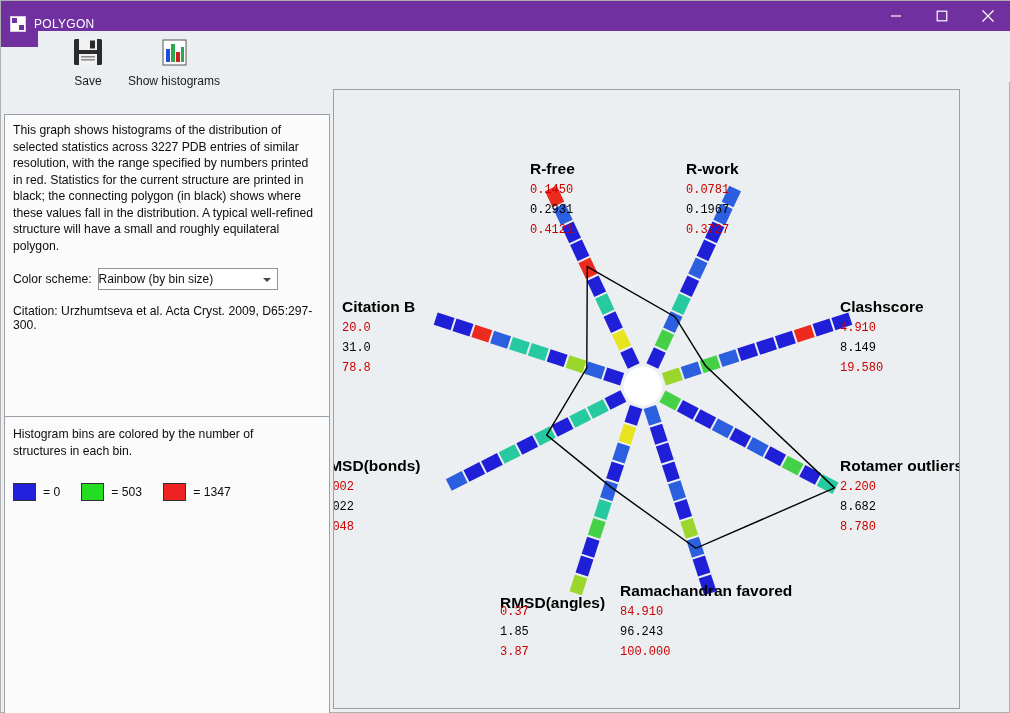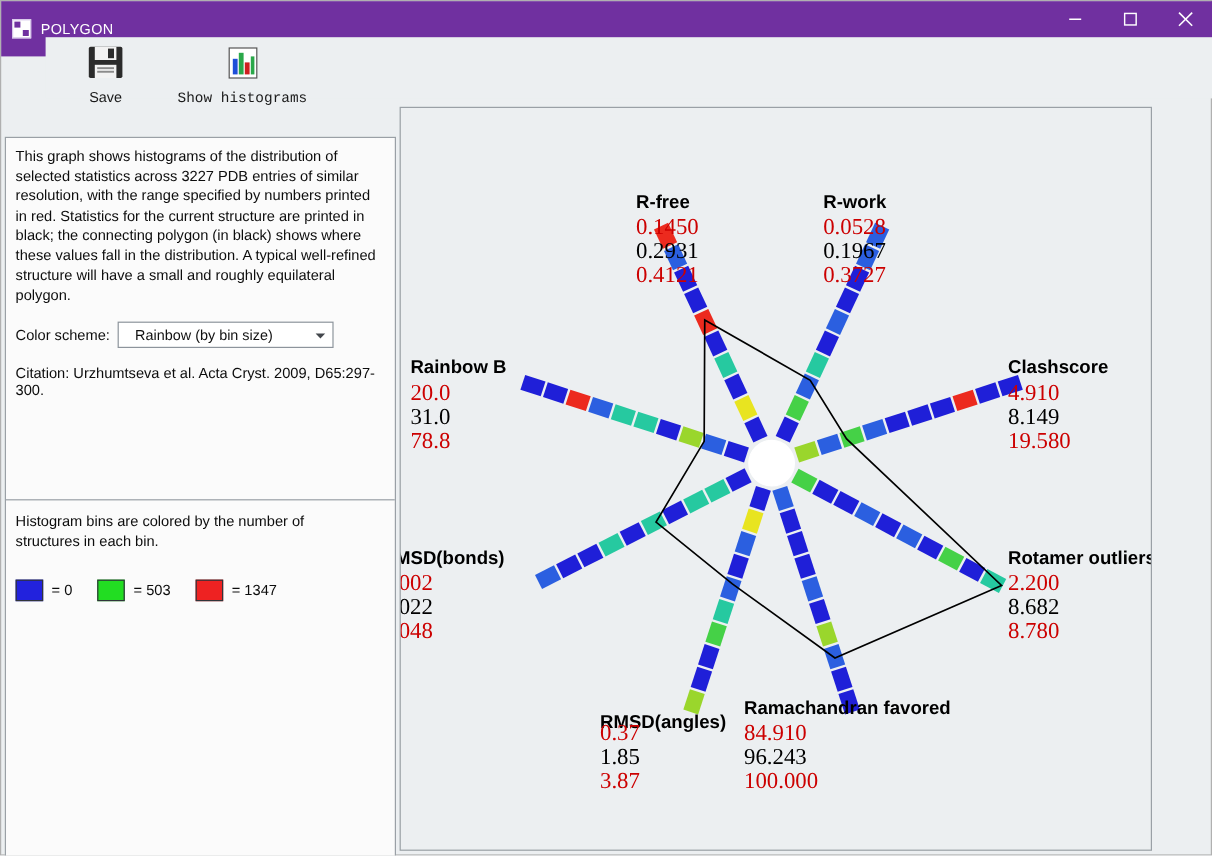--- a/index.html
+++ b/index.html
@@ -137,21 +137,21 @@
     position: relative;
     width: 180px;
     height: 22px;
     background: #ffffff;
     border: 1px solid #8d949c;
     box-sizing: border-box;
     font-size: 12px;
     color: #101010;
     display: flex;
     align-items: center;
-    padding-left: 14px;
+    padding-left: 0;
   }
   .combo .arrow {
     position: absolute;
     right: 6px; top: 9px;
     width: 0; height: 0;
     border-left: 4px solid transparent;
     border-right: 4px solid transparent;
     border-top: 4px solid #43474c;
   }
   .citation {
@@ -212,22 +212,22 @@
   }
   .axis-label {
     position: absolute;
     font-size: 15.5px;
     font-weight: bold;
     color: #000000;
     white-space: nowrap;
   }
   .axis-values {
     position: absolute;
-    font-family: Liberation Serif, serif;
-    font-size: 19px;
+    font-family: Liberation Mono, monospace;
+    font-size: 12px;
     line-height: 20px;
     white-space: nowrap;
   }
   .v-red { color: #cc0000; }
   .v-black { color: #000000; }
 </style>
 </head>
 <body>
 
 <div id="app">
@@ -262,21 +262,21 @@
           <rect x="3" y="4" width="28" height="26" rx="1.5" fill="#2b2b2b"></rect>
           <rect x="8" y="4" width="18" height="11" fill="#f2f2f2"></rect>
           <rect x="19" y="5.5" width="5" height="8" fill="#2b2b2b"></rect>
           <rect x="8" y="19" width="18" height="11" fill="#f2f2f2"></rect>
           <rect x="10" y="21" width="14" height="1.6" fill="#8b8b8b"></rect>
           <rect x="10" y="24" width="14" height="1.6" fill="#8b8b8b"></rect>
         </svg>
       </span>
       <span class="tool-label">Save</span>
     </div>
-    <div class="tool-item" style="left: 104px; width: 120px; font-family: Liberation Mono, monospace;">
+    <div class="tool-item" style="left: 76px; width: 120px;">
       <span class="ticon">
         <svg width="34" height="34" viewBox="0 0 34 34">
           <rect x="6" y="5" width="23" height="25" fill="#ffffff" stroke="#555555" stroke-width="1"></rect>
           <rect x="9" y="14" width="4" height="13" fill="#1f4fd8"></rect>
           <rect x="14" y="9" width="4" height="18" fill="#2aa84a"></rect>
           <rect x="19" y="17" width="4" height="10" fill="#cf2020"></rect>
           <rect x="24" y="12" width="3" height="15" fill="#2aa84a"></rect>
         </svg>
       </span>
       <span class="tool-label">Show histograms</span>
@@ -405,21 +405,21 @@
 
     <div class="axis-label" style="left: 196px; top: 70px;">R-free</div>
     <div class="axis-values" style="left: 196px; top: 90px;">
       <div class="v-red">0.1450</div>
       <div class="v-black">0.2931</div>
       <div class="v-red">0.4121</div>
     </div>
 
     <div class="axis-label" style="left: 352px; top: 70px;">R-work</div>
     <div class="axis-values" style="left: 352px; top: 90px;">
-      <div class="v-red">0.0528</div>
+      <div class="v-red">0.0781</div>
       <div class="v-black">0.1967</div>
       <div class="v-red">0.3727</div>
     </div>
 
     <div class="axis-label" style="left: 506px; top: 208px;">Clashscore</div>
     <div class="axis-values" style="left: 506px; top: 228px;">
       <div class="v-red">4.910</div>
       <div class="v-black">8.149</div>
       <div class="v-red">19.580</div>
     </div>
@@ -445,20 +445,20 @@
       <div class="v-red">3.87</div>
     </div>
 
     <div class="axis-label" style="left: -16px; top: 367px;">RMSD(bonds)</div>
     <div class="axis-values" style="left: -16px; top: 387px;">
       <div class="v-red">0.002</div>
       <div class="v-black">0.022</div>
       <div class="v-red">0.048</div>
     </div>
 
-    <div class="axis-label" style="left: 8px; top: 208px;">Rainbow B</div>
+    <div class="axis-label" style="left: 8px; top: 208px;">Citation B</div>
     <div class="axis-values" style="left: 8px; top: 228px;">
       <div class="v-red">20.0</div>
       <div class="v-black">31.0</div>
       <div class="v-red">78.8</div>
     </div>
   </div>
 </div>
 
 </body></html>

